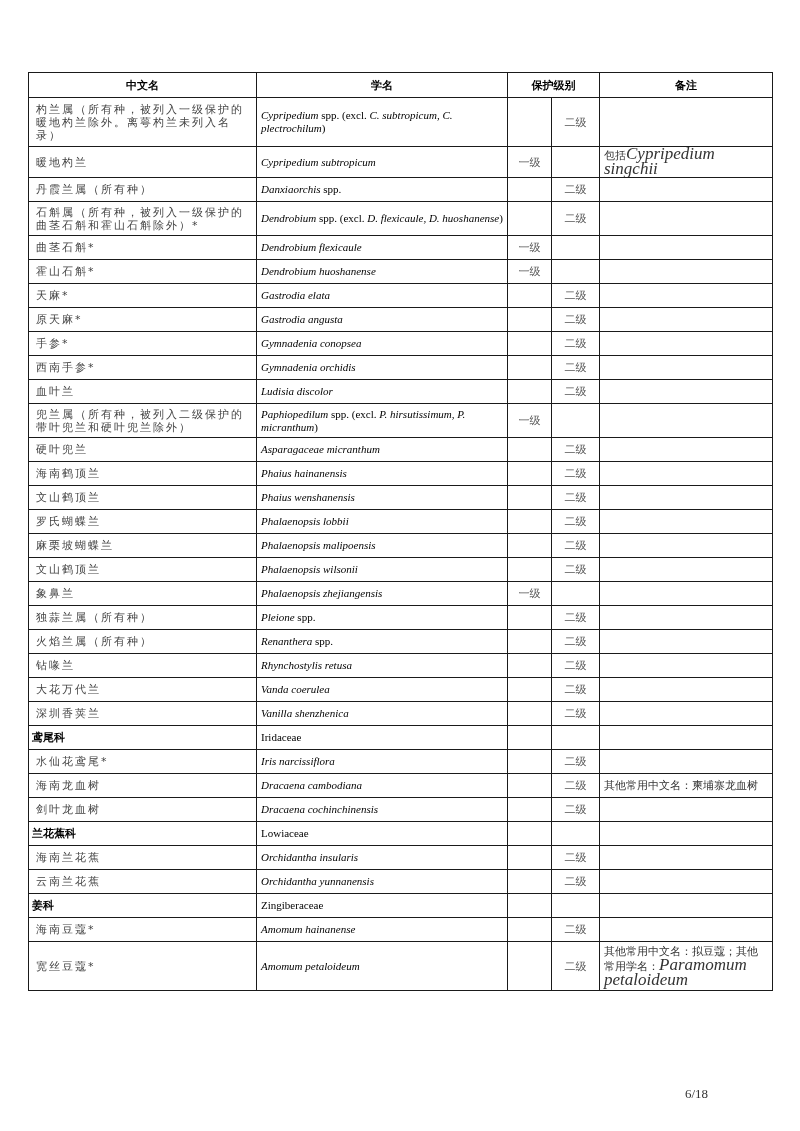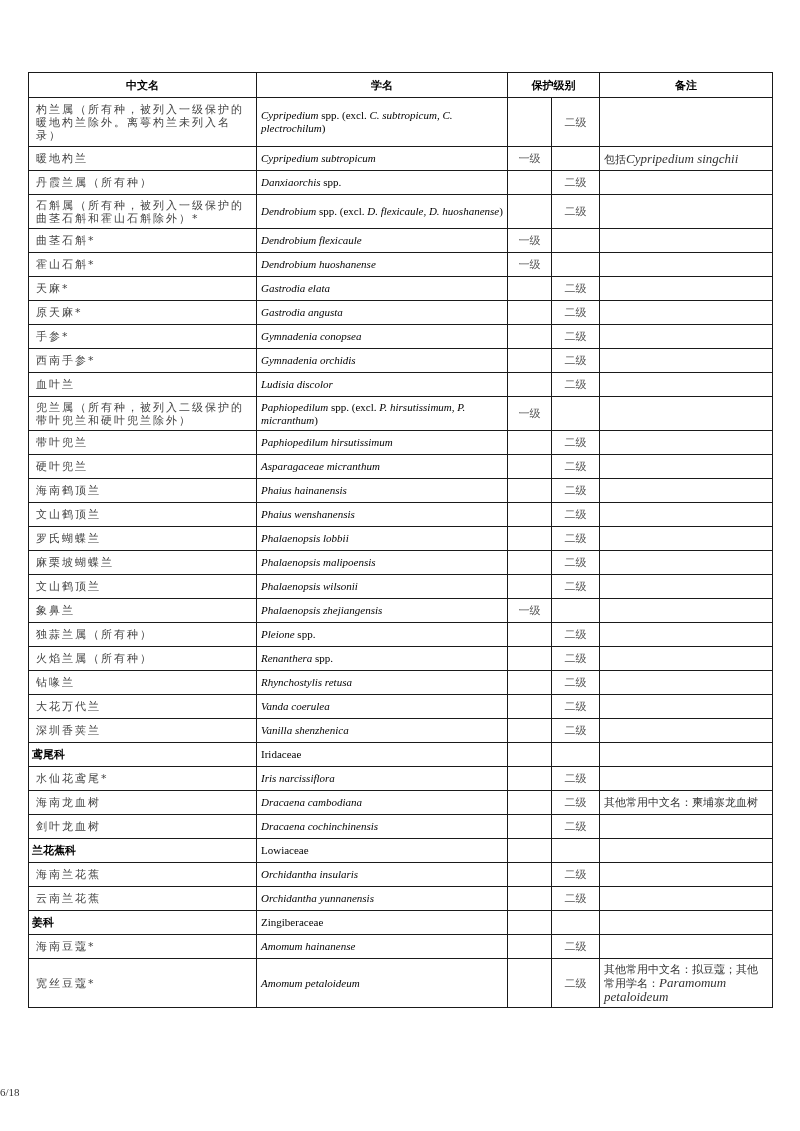--- a/index.html
+++ b/index.html
@@ -11,28 +11,28 @@
   table.sp td, table.sp th {
     border:1.5px solid #1a1a1a; padding:0 4px; vertical-align:middle;
     font-size:11px; line-height:13px; overflow:hidden;
   }
   table.sp th { font-family:"DejaVu Sans", sans-serif; font-weight:bold; font-size:11px; text-align:center; height:24px; }
   .cn { color:#444; letter-spacing:2px; padding-left:7px !important; font-family:"DejaVu Sans", sans-serif; font-size:10.5px; }
   .sci { font-family:"Liberation Serif", serif; font-size:12.5px; }
   .sci i { font-style:italic; }
   .lvl { text-align:center; color:#555; font-family:"DejaVu Sans", sans-serif; font-size:10.5px; }
   .note { font-size:10px; color:#333; line-height:12px; font-family:"DejaVu Sans", sans-serif; }
-  .note i { font-family:"Liberation Serif", serif; font-size:13px;font-style:italic; }
+  .note i { font-family:"Liberation Serif", serif; font-size:17px;font-style:italic; }
   tr.r1 td { height:23px; }
   tr.r2 td { height:33px; }
   tr.r3 td { height:48px; }
   tr.fam td { height:23px; }
   .famcn { font-family:Liberation Serif, serif; font-weight:bold; font-size:11.5px; padding-left:3px !important; }
   .famsci { font-family:"Liberation Serif", serif; font-weight:normal; font-size:12.5px; }
-  .page-num { position:absolute; top:1086px; left:0; width:708px; text-align:left; font-family:"Liberation Serif", serif; font-size:11px; color:#333; }
+  .page-num { position:absolute; top:1086px; left:0; width:708px; text-align:right; font-family:"Liberation Serif", serif; font-size:13px; color:#333; }
 </style>
 </head>
 <body>
 
 <table class="sp">
   <colgroup>
     <col style="width:228px">
     <col style="width:251px">
     <col style="width:44px">
     <col style="width:48px">
@@ -125,27 +125,20 @@
         <td class="note"></td>
       </tr>
       <tr class="r2">
         <td class="cn">兜兰属（所有种，被列入二级保护的带叶兜兰和硬叶兜兰除外）</td>
         <td class="sci"><i>Paphiopedilum</i> spp. (excl. <i>P. hirsutissimum, P. micranthum</i>)</td>
         <td class="lvl">一级</td>
         <td class="lvl"></td>
         <td class="note"></td>
       </tr>
       <tr class="r1">
-        <td class="cn">带叶兜兰</td>
-        <td class="sci"><i>Paphiopedilum hirsutissimum</i></td>
-        <td class="lvl"></td>
-        <td class="lvl">二级</td>
-        <td class="note"></td>
-      </tr>
-      <tr class="r1">
         <td class="cn">硬叶兜兰</td>
         <td class="sci"><i>Asparagaceae micranthum</i></td>
         <td class="lvl"></td>
         <td class="lvl">二级</td>
         <td class="note"></td>
       </tr>
       <tr class="r1">
         <td class="cn">海南鹤顶兰</td>
         <td class="sci"><i>Phaius hainanensis</i></td>
         <td class="lvl"></td>

